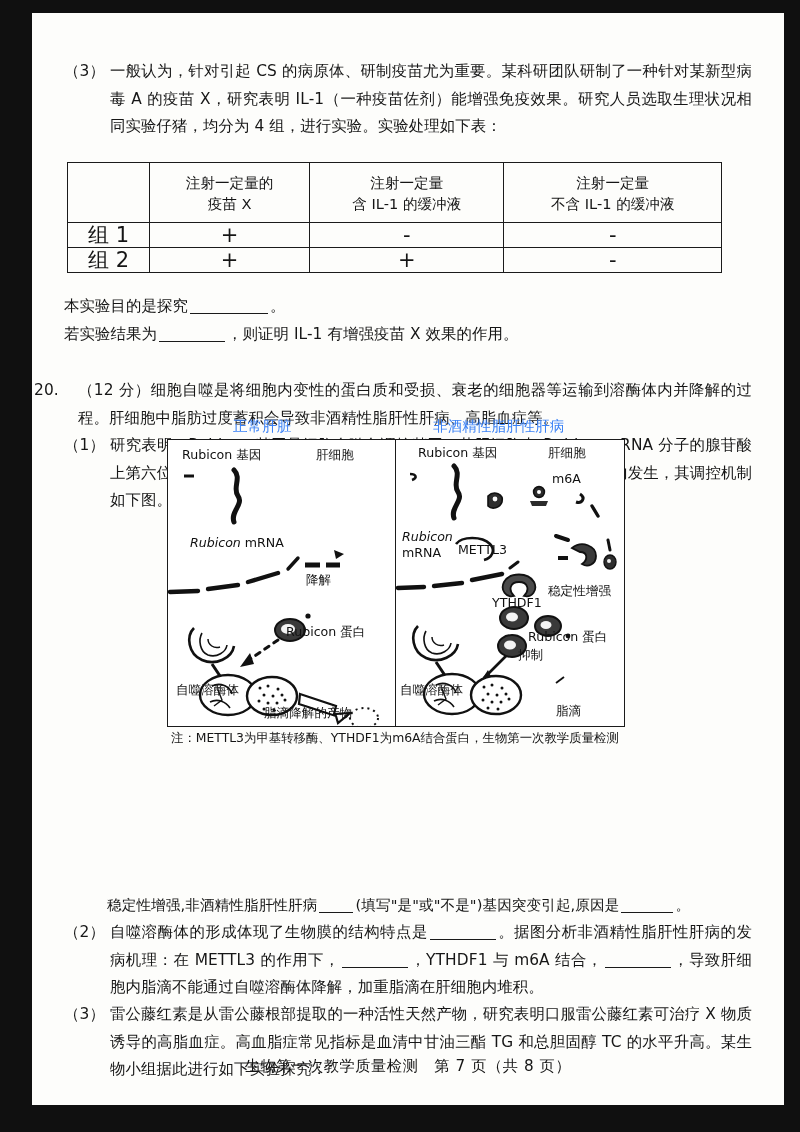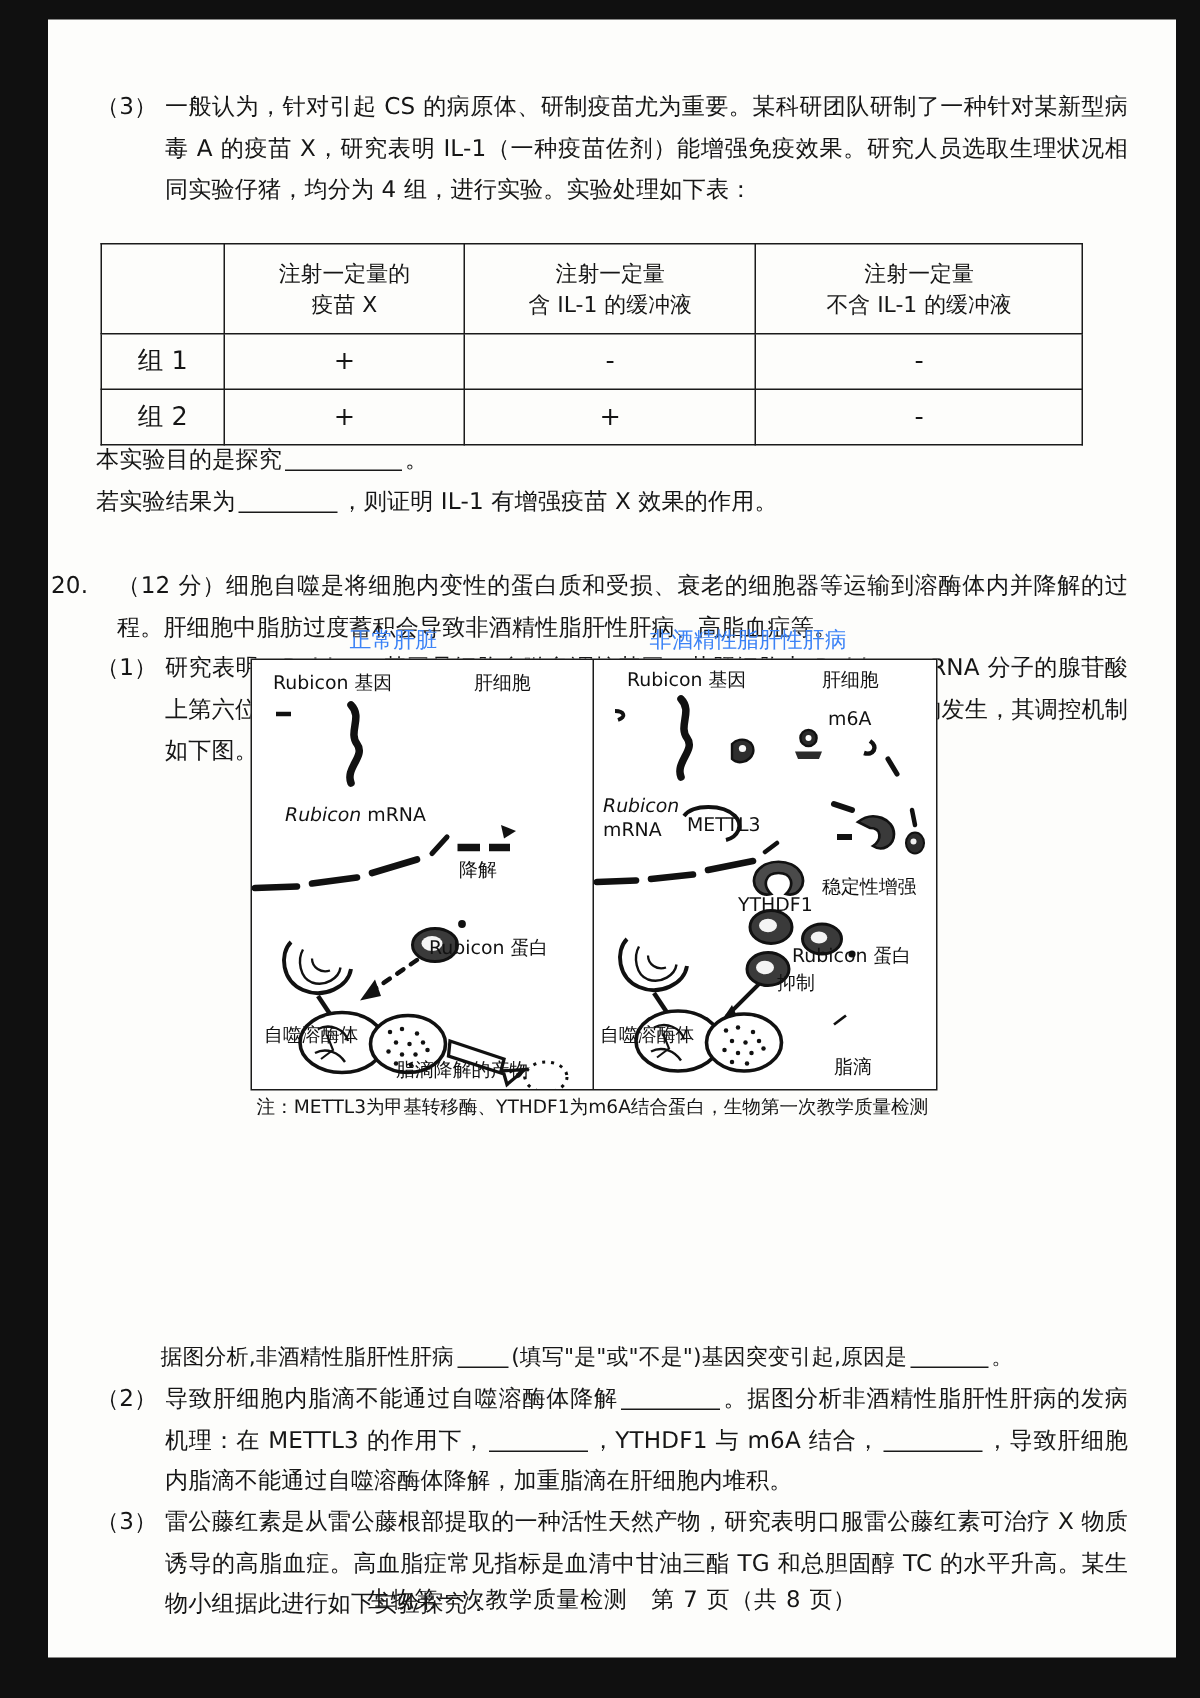--- a/index.html
+++ b/index.html
@@ -93,21 +93,21 @@
     color: #151515;
   }
   table.exp-table td, table.exp-table th {
     border: 1.4px solid #1b1b1b;
     text-align: center;
     vertical-align: middle;
     font-weight: normal;
     line-height: 21px;
   }
   table.exp-table thead td { height: 60px; padding: 4px 6px; }
-  table.exp-table tbody td { height: 37px; padding: 1px 4px; font-size: 17px; }
+  table.exp-table tbody td { height: 25px; padding: 1px 4px; font-size: 21px; }
   .col-label { width: 82px; }
   .grp-cell { font-size: 15px; }
   .sign { font-size: 17px; letter-spacing: 0; }
 
   
   .figure {
     position: absolute;
     left: 135px;
     top: 404px;
     width: 470px;
@@ -406,27 +406,27 @@
           <div class="flab" style="left:4px; top:243px;">自噬溶酶体</div>
           <div class="flab" style="left:160px; top:264px;">脂滴</div>
         </div>
       </div>
 
       <div class="fig-note">注：METTL3为甲基转移酶、YTHDF1为m6A结合蛋白，生物第一次教学质量检测</div>
     </div>
 
     <div class="doc-body" style="left:75px; top:880px; width:645px;">
       <div class="para" style="font-size:14.6px; line-height:24px;">
-        <span>据图分析,非酒精性脂肝性肝病</span><span class="blank-xs"></span><span>(填写"是"或"不是")基因突变引起,原因是</span><span class="blank-s"></span><span>。</span>
+        <span>稳定性增强,非酒精性脂肝性肝病</span><span class="blank-xs"></span><span>(填写"是"或"不是")基因突变引起,原因是</span><span class="blank-s"></span><span>。</span>
       </div>
     </div>
 
     <div class="doc-body" style="left:32px; top:906px; width:688px;">
       <div class="para num-para">
-        <span class="lead">（2）</span><span>导致肝细胞内脂滴不能通过自噬溶酶体降解</span><span class="blank-m"></span><span>。据图分析非酒精性脂肝性肝病的发病机理：在 METTL3 的作用下，</span><span class="blank-m"></span><span>，YTHDF1 与 m6A 结合，</span><span class="blank-m"></span><span>，导致肝细胞内脂滴不能通过自噬溶酶体降解，加重脂滴在肝细胞内堆积。</span>
+        <span class="lead">（2）</span><span>自噬溶酶体的形成体现了生物膜的结构特点是</span><span class="blank-m"></span><span>。据图分析非酒精性脂肝性肝病的发病机理：在 METTL3 的作用下，</span><span class="blank-m"></span><span>，YTHDF1 与 m6A 结合，</span><span class="blank-m"></span><span>，导致肝细胞内脂滴不能通过自噬溶酶体降解，加重脂滴在肝细胞内堆积。</span>
       </div>
     </div>
 
     <div class="doc-body" style="left:32px; top:988px; width:688px;">
       <div class="para num-para">
         <span class="lead">（3）</span><span>雷公藤红素是从雷公藤根部提取的一种活性天然产物，研究表明口服雷公藤红素可治疗 X 物质诱导的高脂血症。高血脂症常见指标是血清中甘油三酯 TG 和总胆固醇 TC 的水平升高。某生物小组据此进行如下实验探究：</span>
       </div>
     </div>
 
     <div class="footer">生物第一次教学质量检测　第 7 页（共 8 页）</div>

